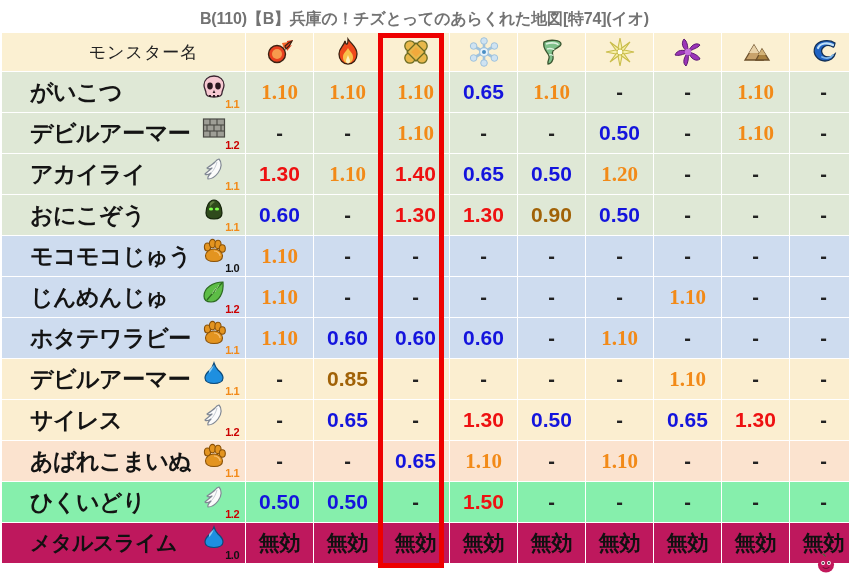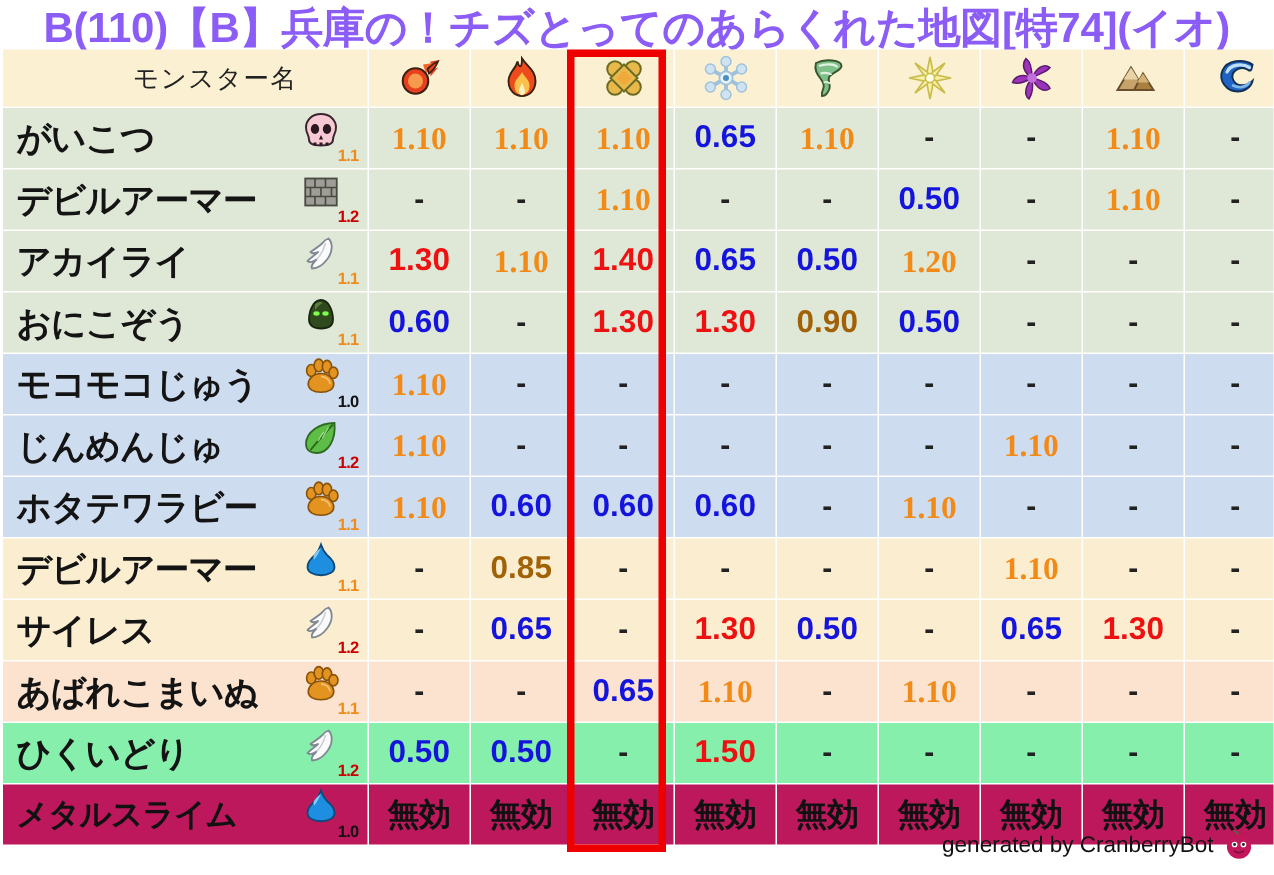--- a/index.html
+++ b/index.html
@@ -5,23 +5,23 @@
   html,body{margin:0;padding:0;}
   body{
     width:849px;height:583px;
     background:#ffffff;
     font-family:"Liberation Sans","DejaVu Sans",sans-serif;
     overflow:hidden;
     position:relative;
   }
   #page-title{
     text-align:center;
-    font-size:28px;
+    font-size:16px;
     font-weight:bold;
-    color:#8b5cf6;
+    color:#737373;
     letter-spacing:-0.2px;
     padding-top:6px;
     height:26px;
     line-height:26px;
     white-space:nowrap;
   }
   #table-wrap{
     position:relative;
     width:849px;
     height:510px;
@@ -54,21 +54,21 @@
     height:40px;
     padding:0;
     vertical-align:middle;
     text-align:center;
     font-size:21px;
     font-weight:bold;
   }
   td.name-cell{
     text-align:left;
     position:relative;
-    padding-left:9px;
+    padding-left:28px;
     font-size:23px;
     font-weight:bold;
     color:#141414;
     letter-spacing:-0.5px;
     white-space:nowrap;
   }
   .name-text{display:inline-block;}
   .type-badge{
     position:absolute;
     right:6px;
@@ -553,21 +553,20 @@
           <td><span class="v-none">無効</span></td>
           <td><span class="v-none">無効</span></td>
         </tr>
       </tbody>
   </table>
 
   <div id="highlight-box"></div>
 </div>
 
 <div id="footer">
-  <span>generated by CranberryBot</span>
   <span class="bot-ico">
     <svg viewBox="0 0 30 30" width="22" height="22">
       <path d="M15 6 C13 2 11 2 10 3 C12 4 13 5 14 7 Z" fill="#2e7d32"></path>
       <circle cx="15" cy="17" r="11" fill="#c2185b"></circle>
       <circle cx="11" cy="15" r="2.6" fill="#ffffff"></circle>
       <circle cx="19" cy="15" r="2.6" fill="#ffffff"></circle>
       <circle cx="11" cy="15" r="1.3" fill="#222"></circle>
       <circle cx="19" cy="15" r="1.3" fill="#222"></circle>
       <path d="M11 21 Q15 24 19 21" stroke="#7b0f38" stroke-width="1.4" fill="none" stroke-linecap="round"></path>
     </svg>

